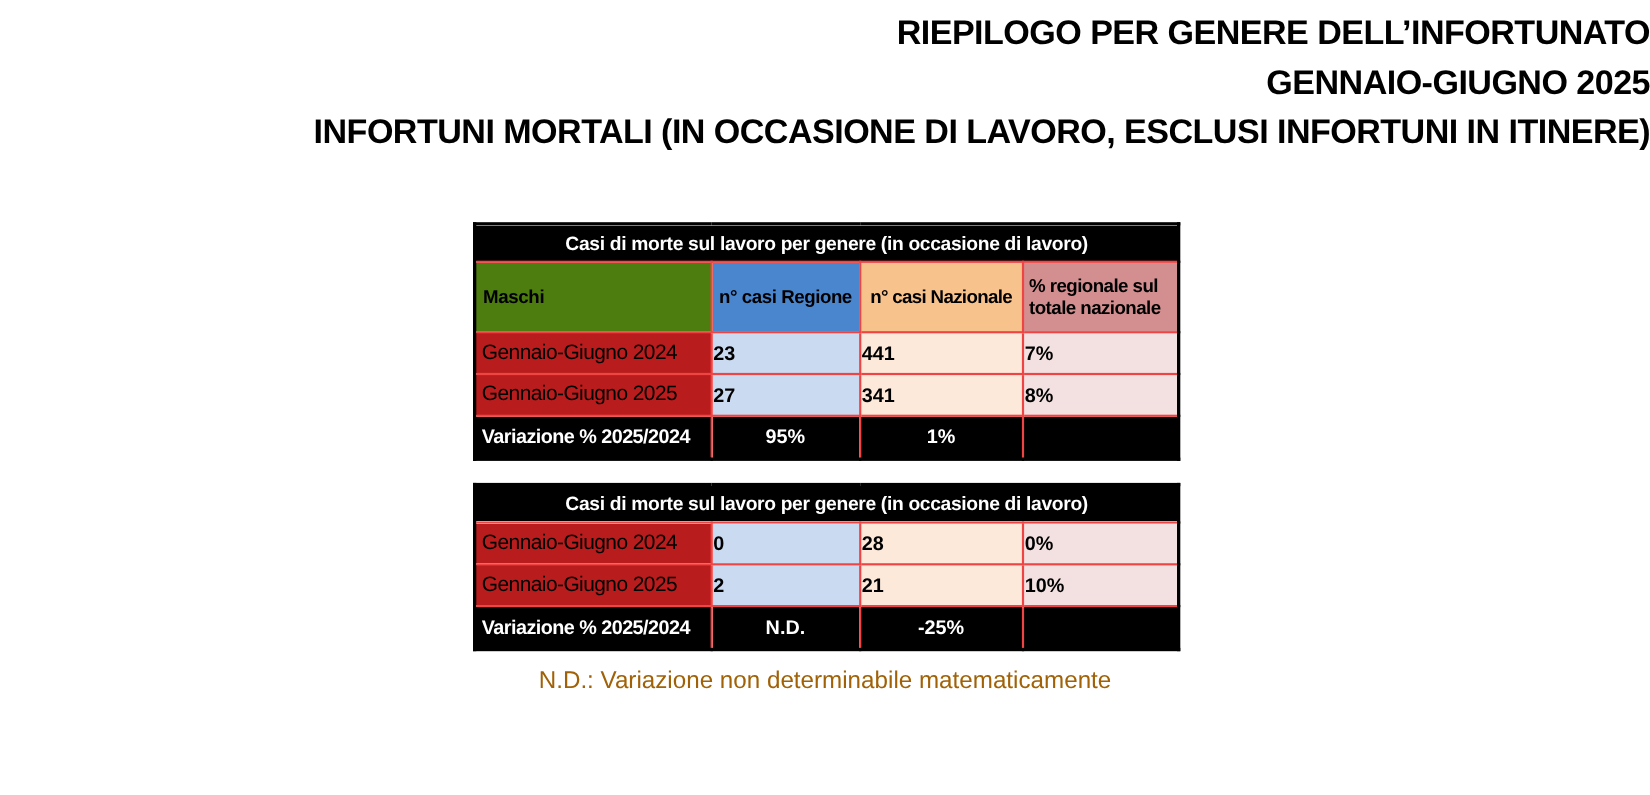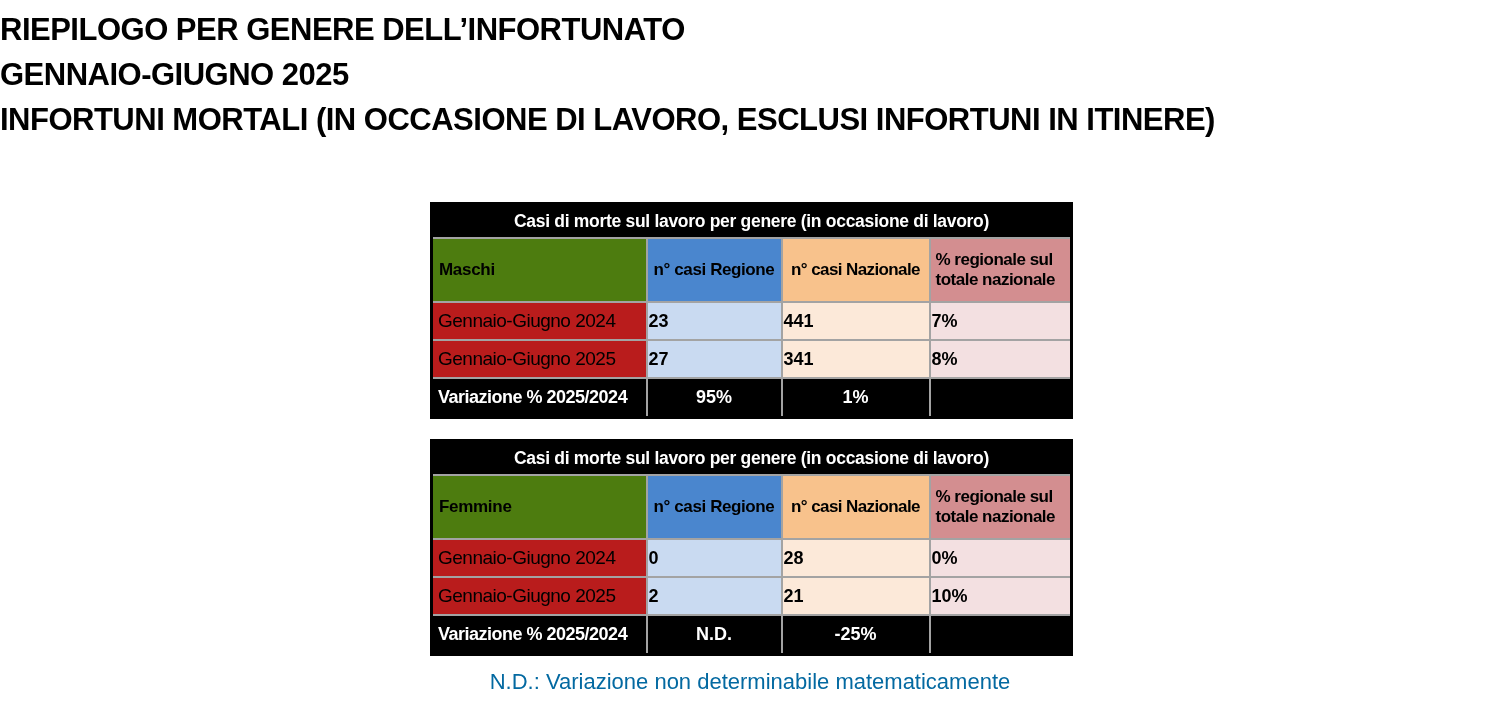--- a/index.html
+++ b/index.html
@@ -7,41 +7,41 @@
     padding: 0;
     background: #ffffff;
     width: 1500px;
     height: 723px;
     overflow: hidden;
     font-family: "Liberation Sans", sans-serif;
     color: #000;
   }
   .page-title {
     padding-top: 7px;
-    text-align: left;
+    text-align: right;
     font-weight: bold;
     font-size: 31px;
     line-height: 45px;
     letter-spacing: -0.5px;
     color: #000;
   }
   .content {
     width: 640px;
     margin: 0 auto;
   }
   table.dtable {
     border-collapse: collapse;
     table-layout: fixed;
     width: 640px;
     border: 3px solid #000;
     margin-top: 20px;
   }
   table.dtable.first { margin-top: 60px; }
   table.dtable td {
-    border: 2px solid #a3a3a3;
+    border: 2px solid #ef4444;
     overflow: hidden;
     vertical-align: middle;
   }
   td.bar {
     background: var(--bar-bg, #000);
     color: var(--bar-text, #fff);
     font-weight: bold;
   }
   td.tbl-title {
     text-align: center;
@@ -96,21 +96,21 @@
     padding-left: 5px;
     font-size: 18px;
     letter-spacing: -0.5px;
     white-space: nowrap;
   }
   td.vval { text-align: center; font-size: 18px; }
   .footnote {
     text-align: center;
     font-size: 22px;
     margin-top: 13px;
-    color: #0369a1;
+    color: #a16207;
   }
 </style>
 </head>
 <body>
 
 <div class="page-title">
   <div>RIEPILOGO PER GENERE DELL’INFORTUNATO</div>
   <div>GENNAIO-GIUGNO 2025</div>
   <div>INFORTUNI MORTALI (IN OCCASIONE DI LAVORO, ESCLUSI INFORTUNI IN ITINERE)</div>
 </div>
@@ -160,27 +160,20 @@
     <colgroup>
       <col style="width:215px">
         <col style="width:135px">
         <col style="width:148px">
         <col style="width:142px">
     </colgroup>
     <tbody>
       <tr>
         <td class="bar tbl-title" colspan="4">Casi di morte sul lavoro per genere (in occasione di lavoro)</td>
       </tr>
-      <tr class="head">
-        <td class="group">Femmine</td>
-        <td class="h-region">n° casi Regione</td>
-        <td class="h-national">n° casi Nazionale</td>
-        <td class="h-pct">% regionale sul
-totale nazionale</td>
-      </tr>
       <tr class="data">
         <td class="rowlabel">Gennaio-Giugno 2024</td>
         <td class="val c-region">0</td>
         <td class="val c-national">28</td>
         <td class="val c-pct">0%</td>
       </tr>
       <tr class="data">
         <td class="rowlabel">Gennaio-Giugno 2025</td>
         <td class="val c-region">2</td>
         <td class="val c-national">21</td>

